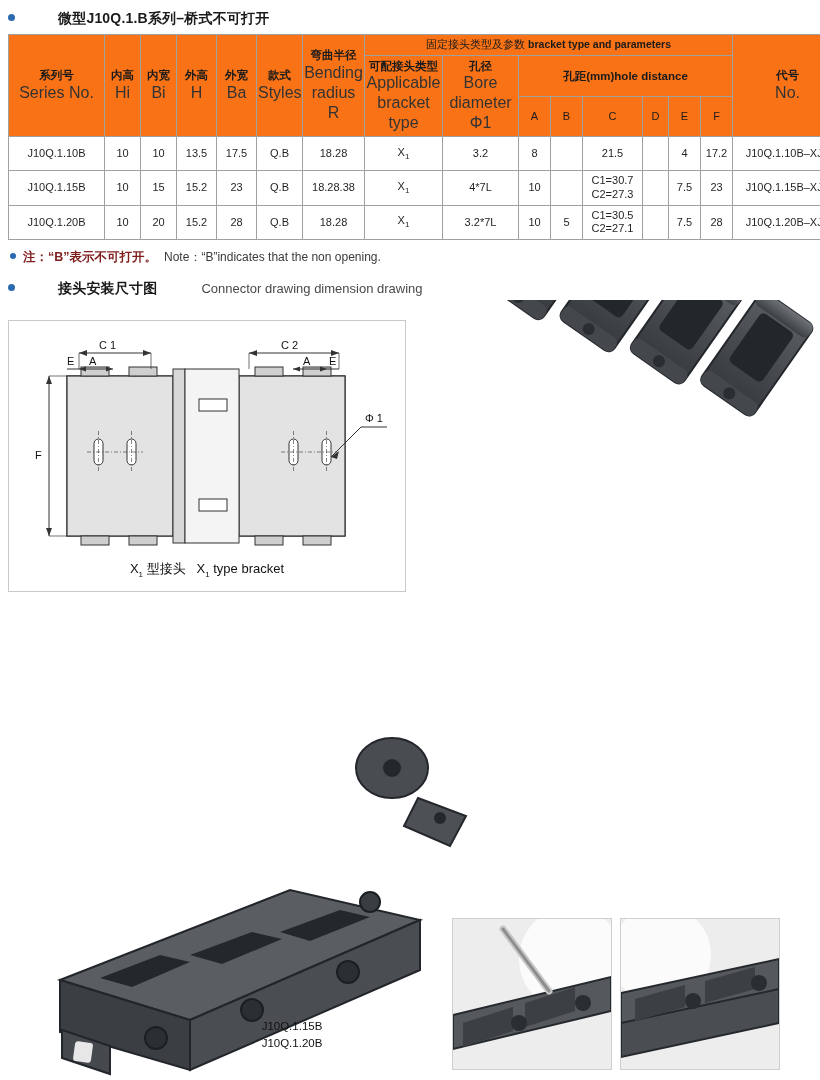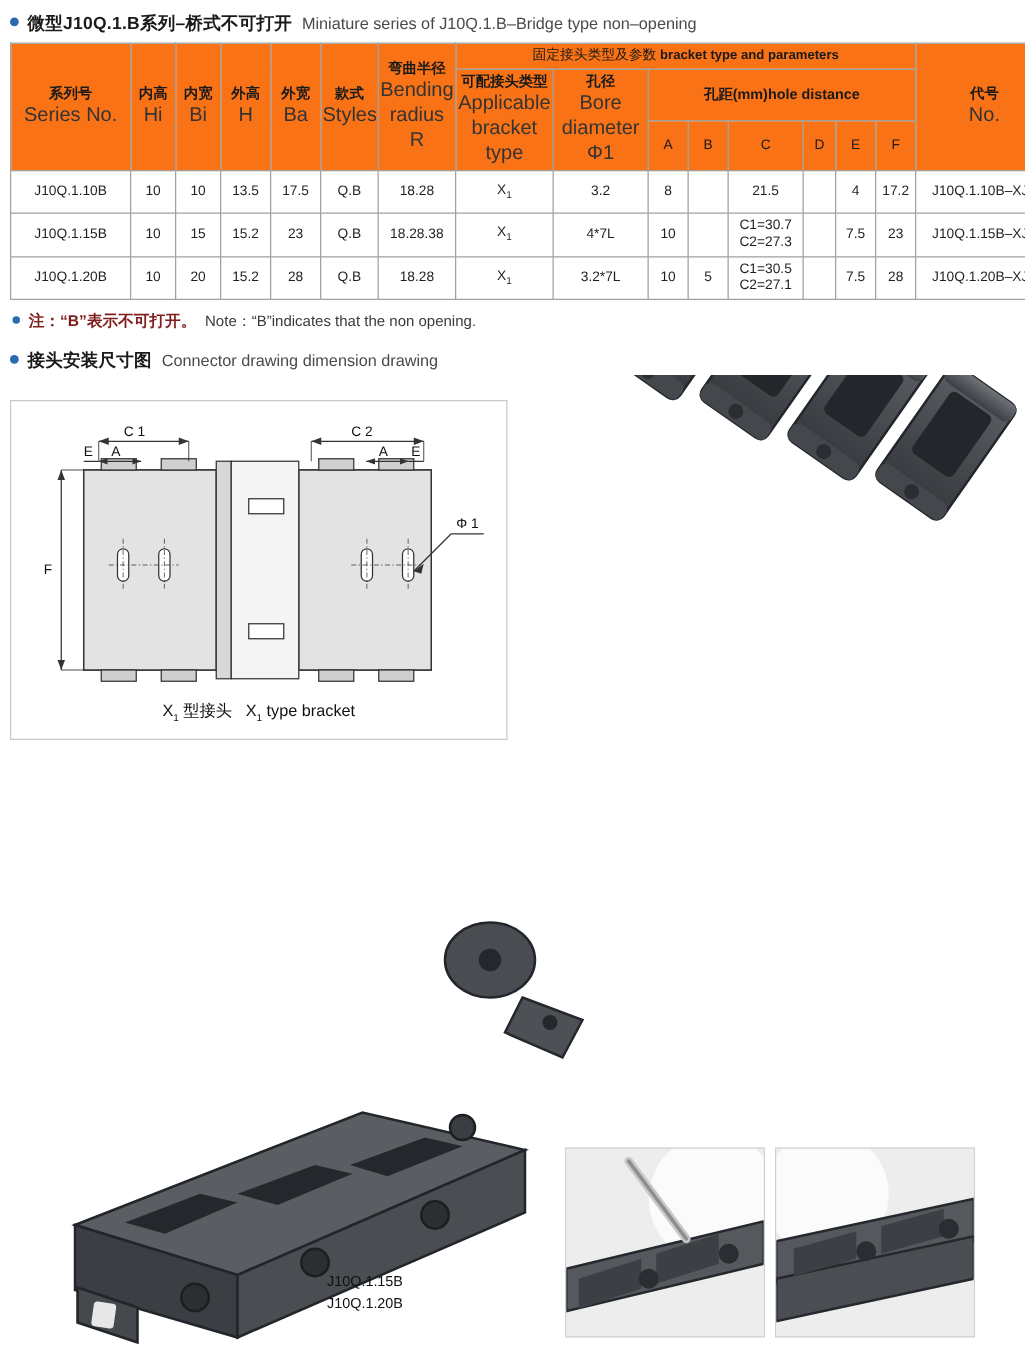--- a/index.html
+++ b/index.html
@@ -12,20 +12,21 @@
     color: #231f20;
     position: relative;
     overflow: hidden;
   }
 
   
   .heading-row {
     display: flex;
     align-items: baseline;
     padding: 10px 0 6px 8px;
+    gap: 36px;
   }
   .bullet {
     width: 7px; height: 7px;
     border-radius: 50%;
     background: #2b6ab0;
     margin-right: 7px;
     position: relative;
     top: -2px;
     flex: 0 0 auto;
   }
@@ -147,21 +148,20 @@
     margin-top: 2px;
     color: rgba(255,255,255,0.5);
   }
 </style>
 </head>
 <body>
 
 <div class="heading-row">
   <span class="bullet"></span>
   <span class="heading-cn">微型J10Q.1.B系列–桥式不可打开</span>
-  <span class="heading-en">Miniature series of J10Q.1.B–Bridge type non–opening</span>
 </div>
 
 <div class="table-wrap">
   <table class="spec">
     <colgroup>
       <col style="width:96px">
       <col style="width:36px">
       <col style="width:36px">
       <col style="width:40px">
       <col style="width:40px">

